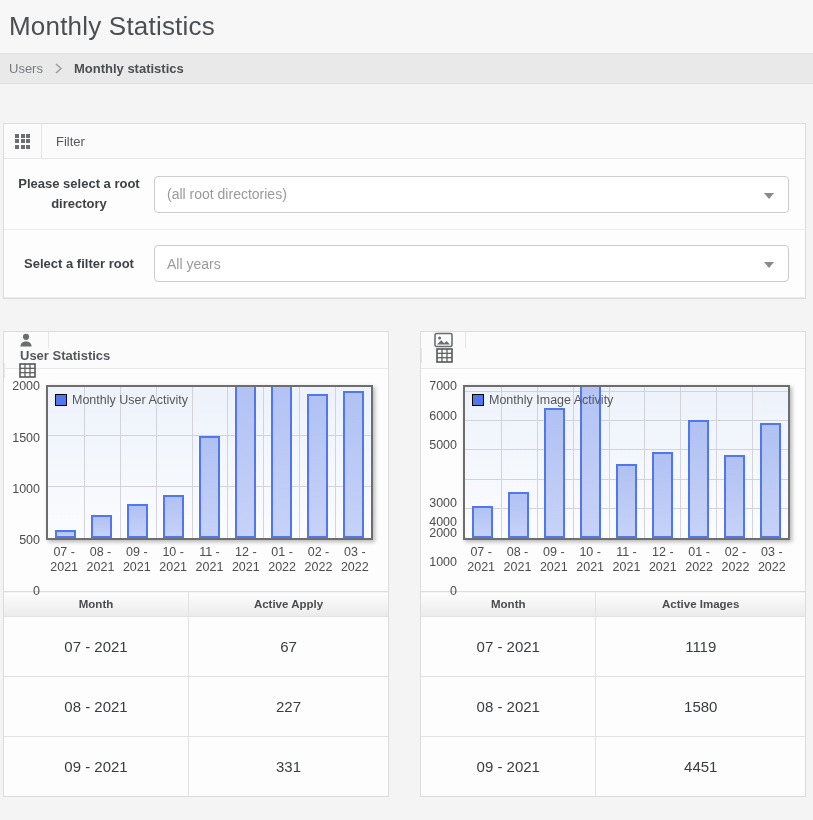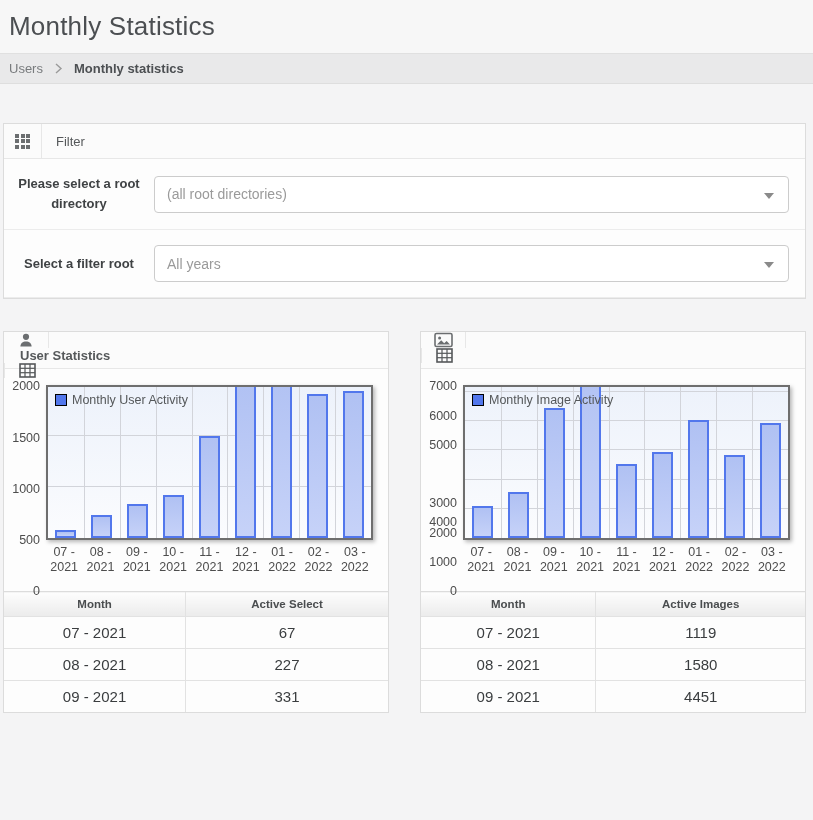--- a/index.html
+++ b/index.html
@@ -97,21 +97,21 @@
 
   
   .stats-table { width: 100%; border-collapse: collapse; }
   .stats-table th {
     background: linear-gradient(180deg, #fdfdfd 0%, #ebebeb 100%);
     font-size: 11.5px; font-weight: bold; color: #4a4d4f;
     padding: 6px 4px; text-align: center;
     border-top: 1px solid #dcdcdc;
   }
   .stats-table td {
-    font-size: 15px; color: #3a3d3f; padding: 7px 4px; text-align: center;
+    font-size: 15px; color: #3a3d3f; padding: 21px 4px; text-align: center;
     border-top: 1px solid #e2e2e2; background: #fdfdfd;
   }
   .stats-table th + th, .stats-table td + td { border-left: 1px solid #e2e2e2; }
 
   
   .grid-icon { width: 15px; height: 15px; display: grid;
     grid-template-columns: repeat(3, 4px); grid-template-rows: repeat(3, 4px); gap: 1.5px; }
   .grid-icon span { background: #6b6e70; }
 </style>
 </head>
@@ -263,21 +263,21 @@
               <div>03 -</div>
               <div>2022</div>
             </div>
           </div>
       </div>
 
       <table class="stats-table">
           <thead>
             <tr>
               <th>Month</th>
-              <th>Active Select</th>
+              <th>Active Apply</th>
             </tr>
           </thead>
           <tbody>
             <tr>
               <td>07 - 2021</td>
               <td>67</td>
             </tr>
             <tr>
               <td>08 - 2021</td>
               <td>227</td>

